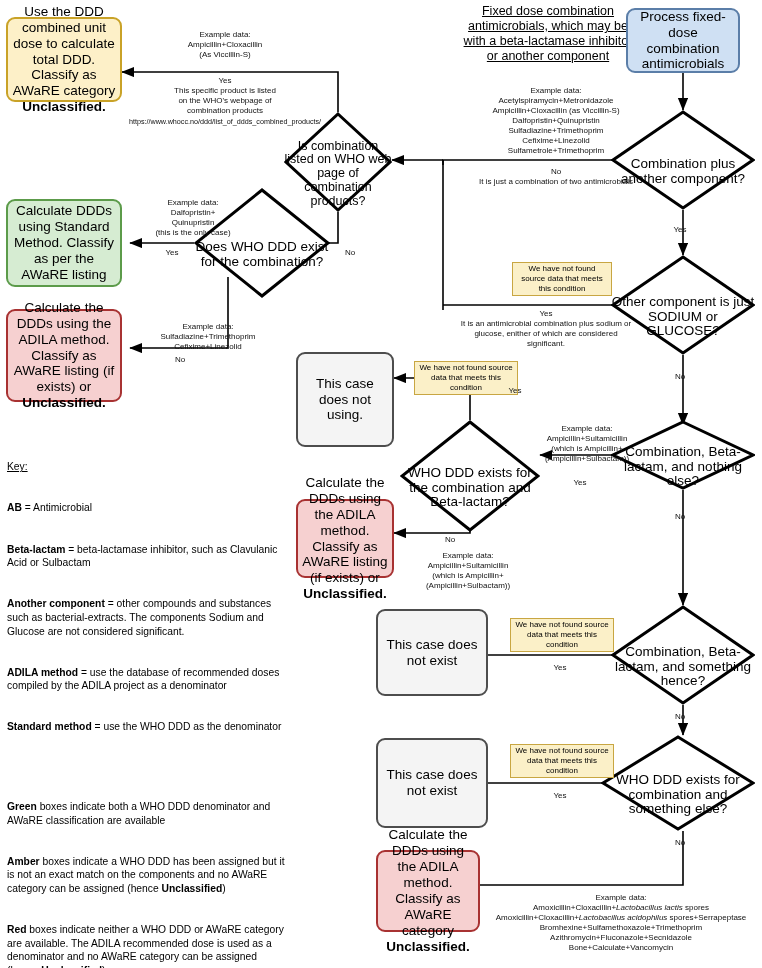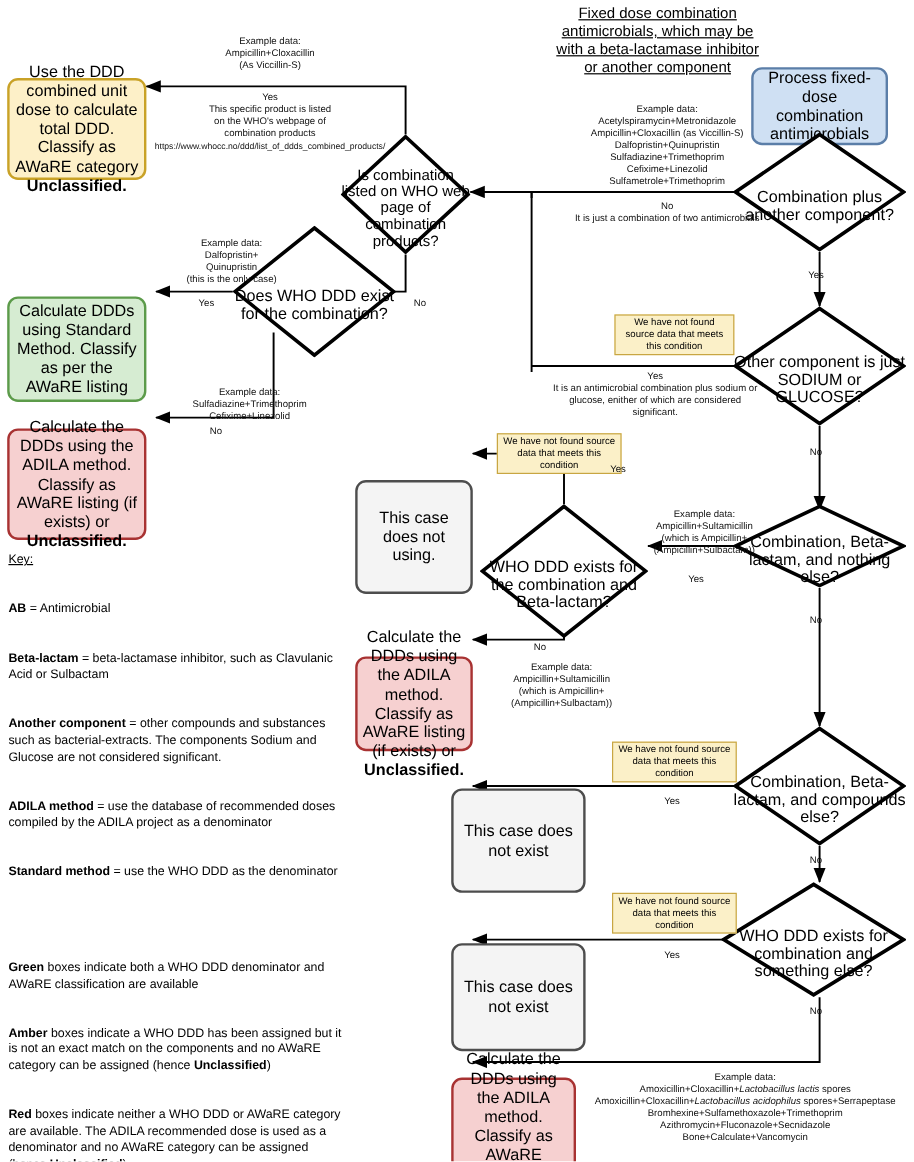--- a/index.html
+++ b/index.html
@@ -15,21 +15,20 @@
     background:#fff;
   }
   .node{
     position:absolute;
     box-sizing:border-box;
     display:flex;
     align-items:center;
     justify-content:center;
     text-align:center;
     line-height:1.18;
-    margin-top:48px;
   }
   .rbox{
     border-radius:9px;
     border:2px solid #000;
   }
   .rbox .txt{padding:2px 4px;}
   .proc{
     background:#cfe0f3;
     border-color:#5b7ea8;
     font-size:13.5px;
@@ -223,21 +222,21 @@
     <div class="dlabel">
         <span>Combination, Beta-lactam, and nothing else?</span>
       </div>
   </div>
 
   <div class="dia" style="left:611px;top:605px;width:144px;height:100px;">
     <svg width="144" height="100" viewBox="0 0 144 100">
         <polygon points="72,2 142,50 72,98 2,50" fill="#fff" stroke="#000" stroke-width="3"></polygon>
       </svg>
     <div class="dlabel">
-        <span>Combination, Beta-lactam, and compounds else?</span>
+        <span>Combination, Beta-lactam, and something hence?</span>
       </div>
   </div>
 
   <div class="dia" style="left:601px;top:735px;width:154px;height:96px;">
     <svg width="154" height="96" viewBox="0 0 154 96">
         <polygon points="77,2 152,48 77,94 2,48" fill="#fff" stroke="#000" stroke-width="3"></polygon>
       </svg>
     <div class="dlabel">
         <span>WHO DDD exists for combination and something else?</span>
       </div>

